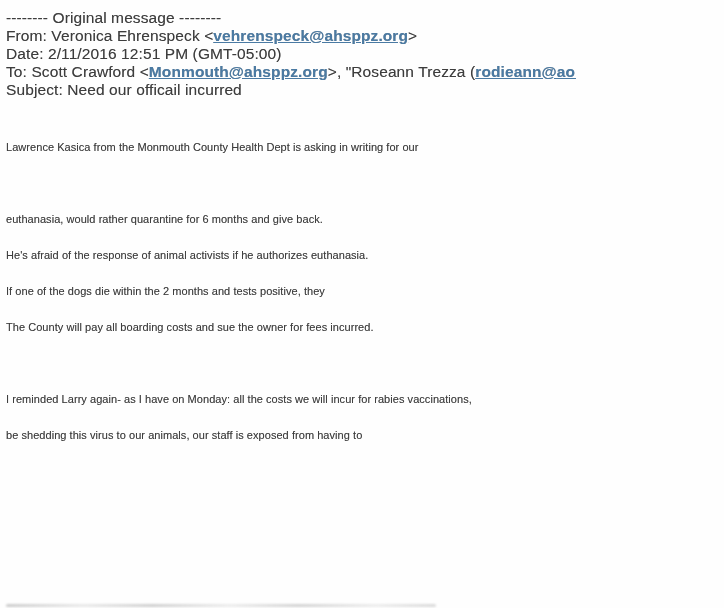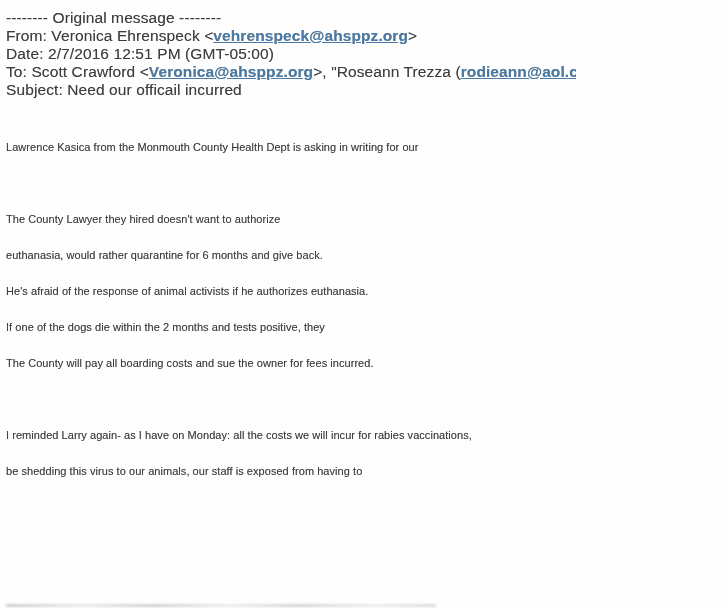--- a/index.html
+++ b/index.html
@@ -68,34 +68,33 @@
 </head>
 <body>
 
 <div class="page">
 
   <div class="email-header">
     <div class="hline">-------- Original message --------</div>
 
     <div class="hline"><span>From: Veronica Ehrenspeck &lt;</span><span class="maillink">vehrenspeck@ahsppz.org</span><span>&gt;</span></div>
 
-    <div class="hline">Date: 2/7/2016 12:51 PM (GMT-05:00)</div>
+    <div class="hline">Date: 2/11/2016 12:51 PM (GMT-05:00)</div>
 
-    <div class="hline"><span>To: Scott Crawford &lt;</span><span class="maillink">Veronica@ahsppz.org</span><span>&gt;, "Roseann Trezza (</span><span class="maillink">rodieann@aol.com</span><span>)" &lt;</span><span class="maillink">rodieann@aol.com</span></div>
+    <div class="hline"><span>To: Scott Crawford &lt;</span><span class="maillink">Monmouth@ahsppz.org</span><span>&gt;, "Roseann Trezza (</span><span class="maillink">rodieann@aol.com</span><span>)" &lt;</span><span class="maillink">rodieann@aol.com</span></div>
 
     <div class="hline">Subject: Need our officail incurred</div>
   </div>
 
   <div class="email-body">
     <div class="para">
       <div class="bline">Lawrence Kasica from the Monmouth County Health Dept is asking in writing for our</div>
     </div>
 
     <div class="para">
-      <div class="bline">The County Lawyer they hired doesn't want to authorize</div>
       <div class="bline">euthanasia, would rather quarantine for 6 months and give back.</div>
       <div class="bline">He's afraid of the response of animal activists if he authorizes euthanasia.</div>
       <div class="bline">If one of the dogs die within the 2 months and tests positive, they</div>
       <div class="bline">The County will pay all boarding costs and sue the owner for fees incurred.</div>
     </div>
 
     <div class="para">
       <div class="bline">I reminded Larry again- as I have on Monday: all the costs we will incur for rabies vaccinations,</div>
       <div class="bline">be shedding this virus to our animals, our staff is exposed from having to</div>
     </div>

